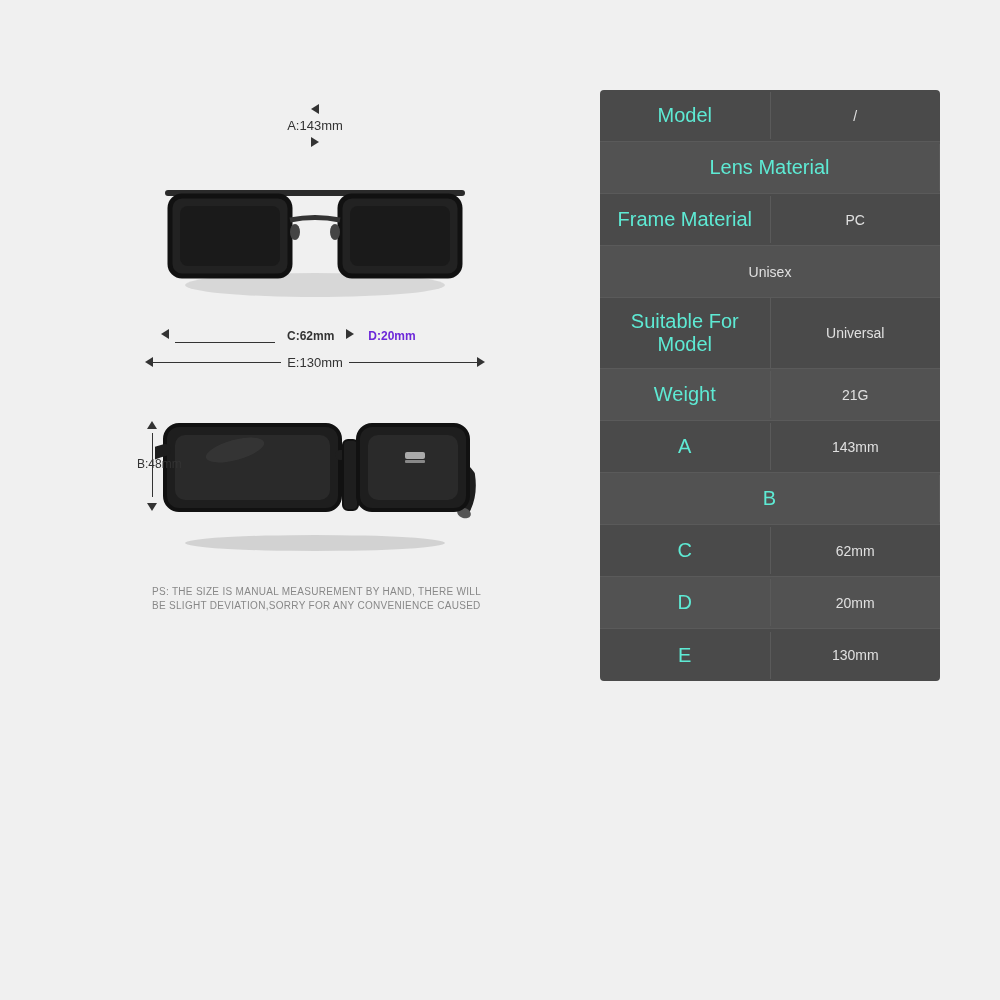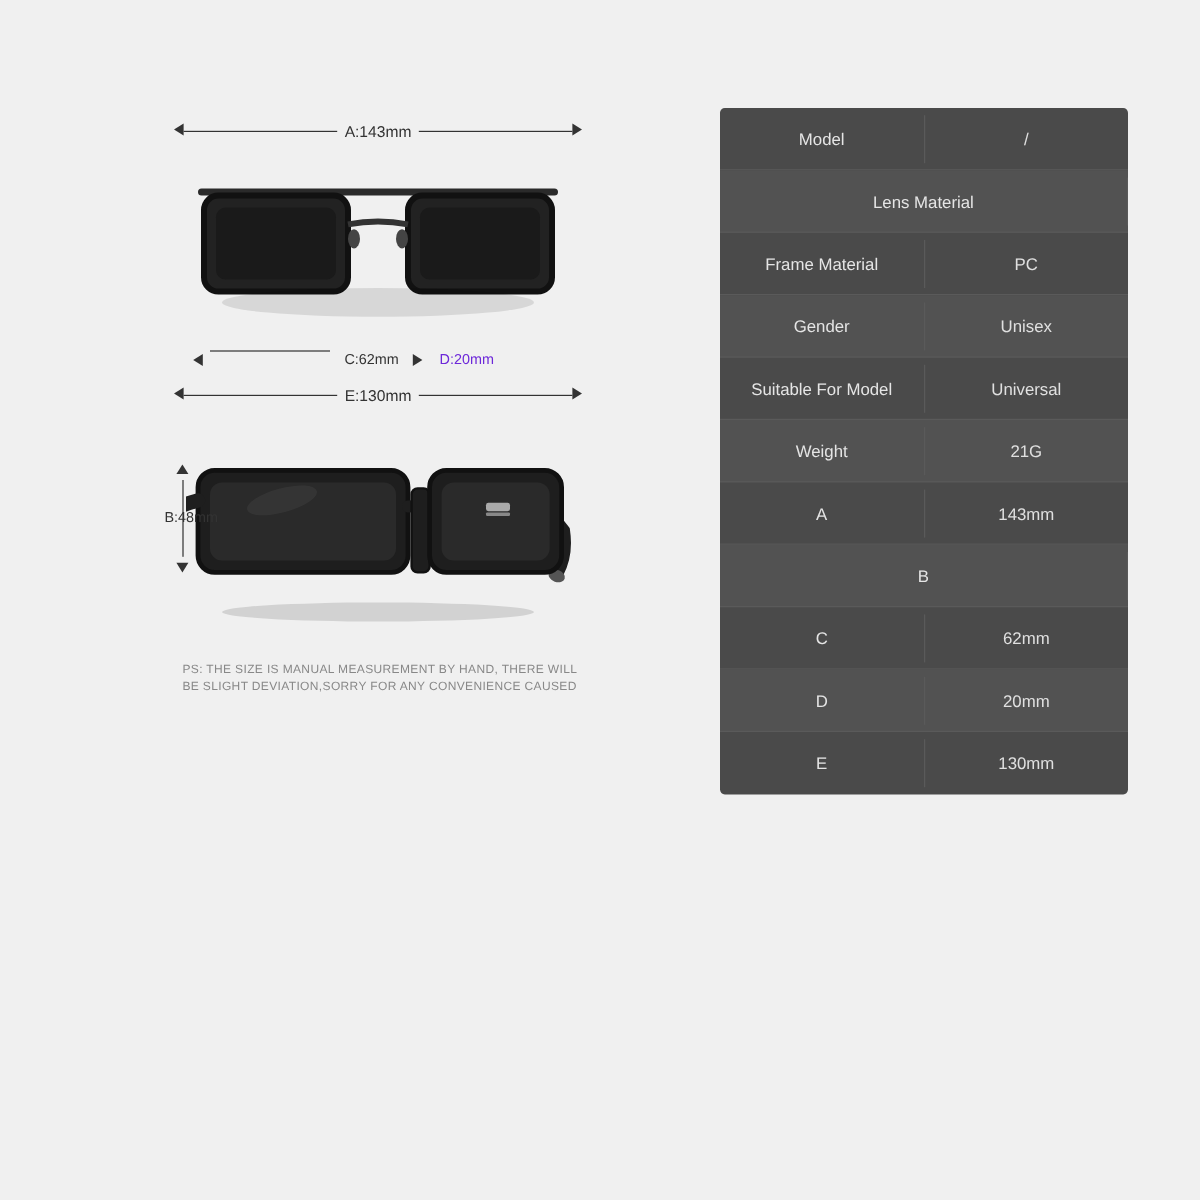--- a/index.html
+++ b/index.html
@@ -114,41 +114,41 @@
     }
     .spec-row:last-child {
       border-bottom: none;
     }
     .spec-row.alt {
       background: #525252;
     }
     .spec-label {
       flex: 1;
       padding: 12px 16px;
-      font-size: 14px;
-      color: #e5e5e5;
+      font-size: 20px;
+      color: #5eead4;
       text-align: center;
       border-right: 1px solid #5a5a5a;
     }
     .spec-value {
       flex: 1;
       padding: 12px 16px;
       font-size: 14px;
       color: #e0e0e0;
       text-align: center;
     }
   </style>
 </head>
 <body>
 
 <div class="container">
 
   <div class="left-panel">
 
-    <div class="measure-top" style="width:340px;">
+    <div class="measure-top" style="width:340px;flex-direction:column;">
       <span class="arrow-left"></span>
       <div class="measure-line"></div>
       <span class="measure-label">A:143mm</span>
       <div class="measure-line"></div>
       <span class="arrow-right"></span>
     </div>
 
     <div class="glasses-top-view">
       <svg width="320" height="150" viewBox="0 0 320 150">
 
@@ -164,21 +164,21 @@
 
         <path d="M135 50 Q160 45 185 50" stroke="#333" stroke-width="5" fill="none"></path>
 
         <ellipse cx="140" cy="62" rx="5" ry="8" fill="#444"></ellipse>
         <ellipse cx="180" cy="62" rx="5" ry="8" fill="#444"></ellipse>
 
         <ellipse cx="160" cy="115" rx="130" ry="12" fill="rgba(0,0,0,0.1)"></ellipse>
       </svg>
     </div>
 
-    <div style="width:340px; display:flex; align-items:flex-start; gap:6px; padding-left:16px; margin-top:-10px;">
+    <div style="width:340px; display:flex; align-items:flex-end; gap:6px; padding-left:16px; margin-top:-10px;font-weight:bold;">
       <span class="arrow-left"></span>
       <div style="height:1px;width:100px;background:#333;"></div>
       <span class="measure-label" style="font-size:12px;">C:62mm</span>
       <span class="arrow-right"></span>
       <span style="font-size:12px;color:#6d28d9;margin-left:8px;">D:20mm</span>
     </div>
 
     <div class="measure-top" style="width:340px;">
       <span class="arrow-left"></span>
       <div class="measure-line"></div>
@@ -233,21 +233,20 @@
         <div class="spec-value">/</div>
       </div>
       <div class="spec-row alt">
         <div class="spec-label">Lens Material</div>
       </div>
       <div class="spec-row">
         <div class="spec-label">Frame Material</div>
         <div class="spec-value">PC</div>
       </div>
       <div class="spec-row alt">
-        <div class="spec-label">Gender</div>
         <div class="spec-value">Unisex</div>
       </div>
       <div class="spec-row">
         <div class="spec-label">Suitable For Model</div>
         <div class="spec-value">Universal</div>
       </div>
       <div class="spec-row alt">
         <div class="spec-label">Weight</div>
         <div class="spec-value">21G</div>
       </div>

